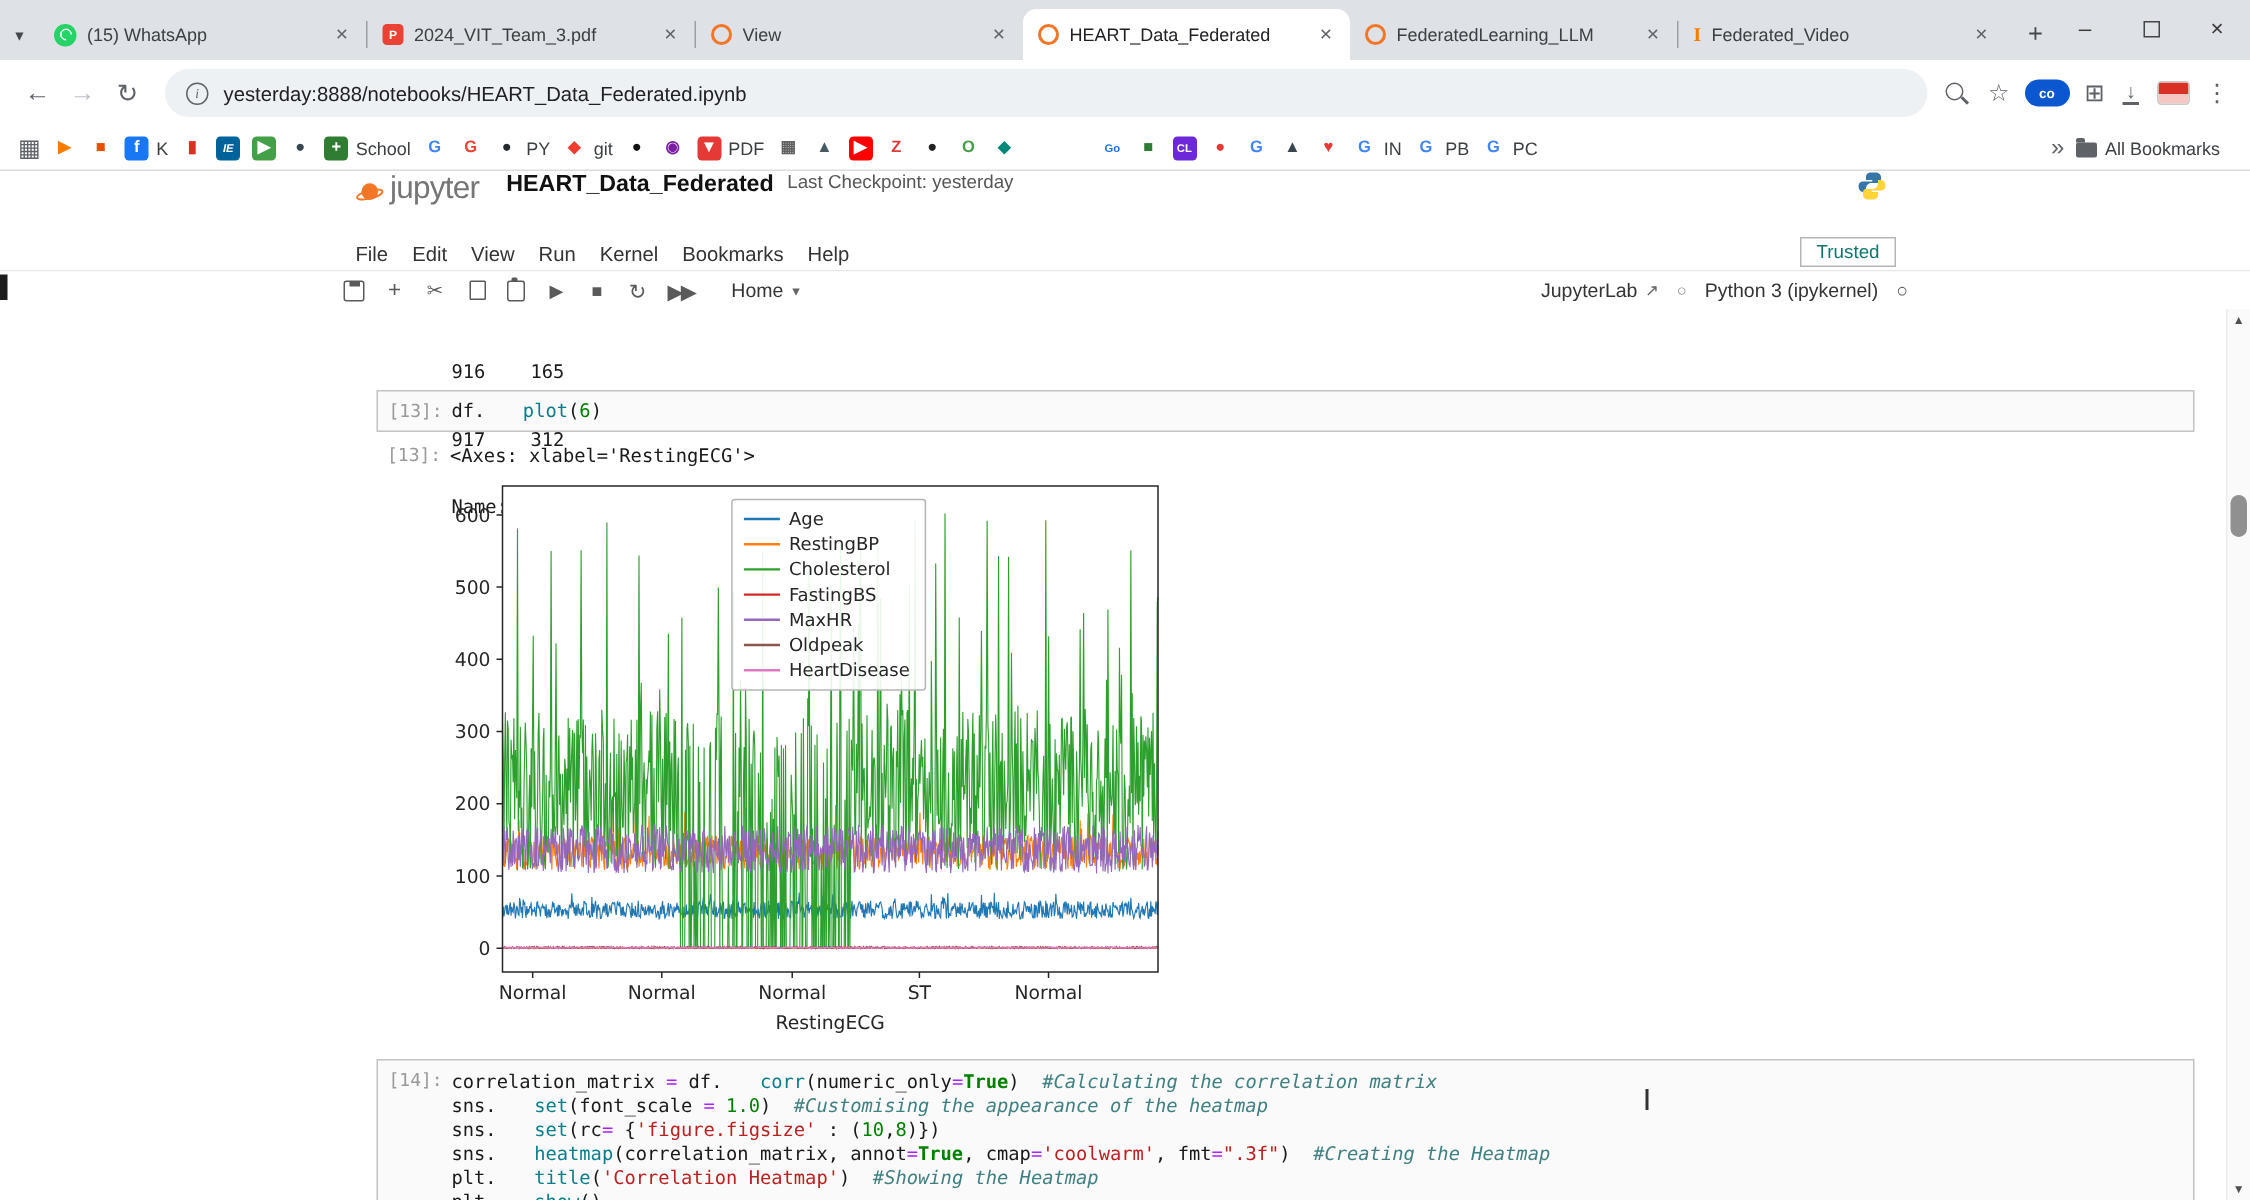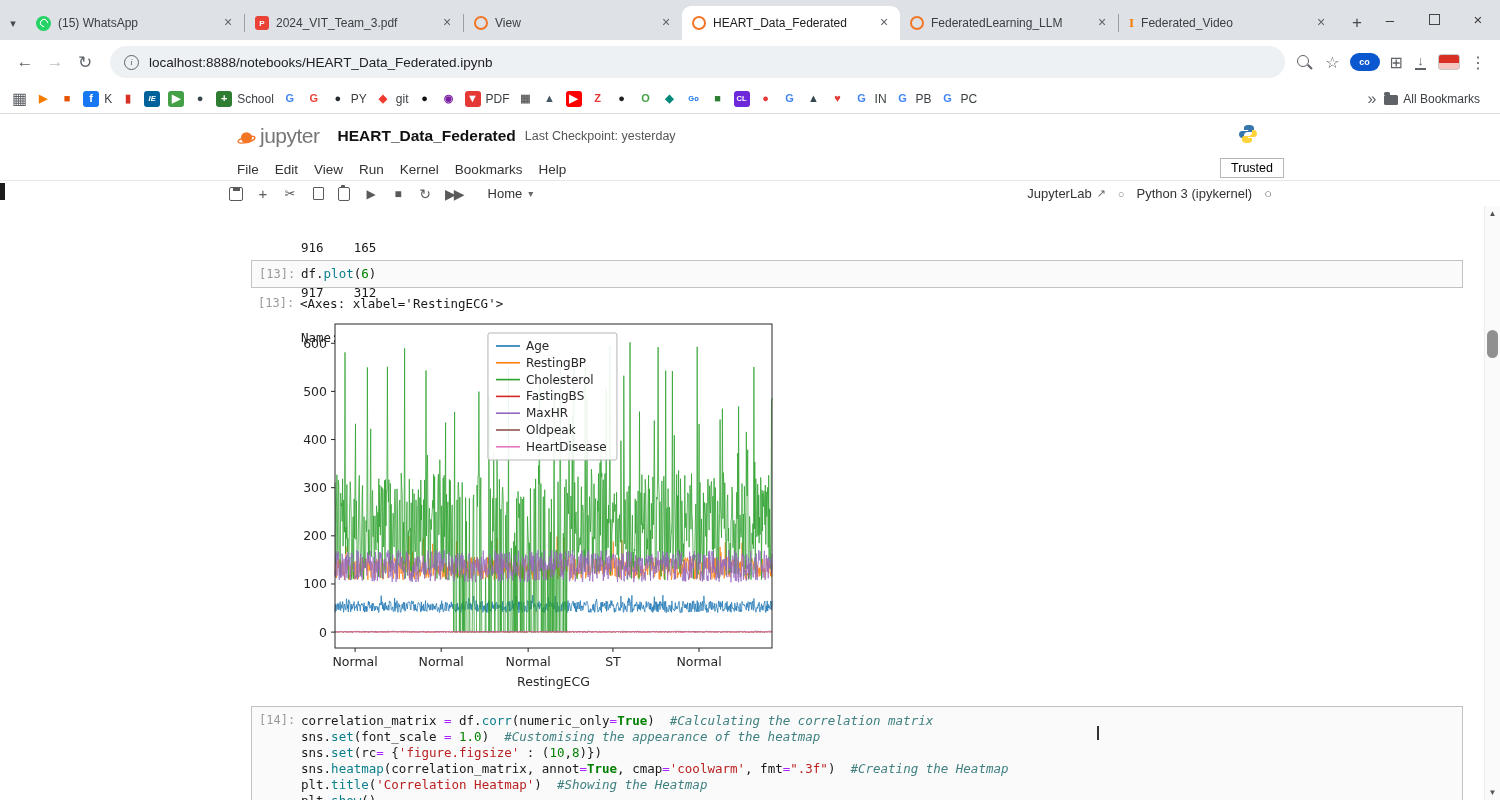--- a/index.html
+++ b/index.html
@@ -42,31 +42,31 @@
   
   .bookmarks{position:absolute;top:84px;left:0;right:0;height:29px;background:#fff;border-bottom:1px solid #dadce0;display:flex;align-items:center;gap:8px;padding:0 12px;}
   .bm{display:flex;align-items:center;gap:5px;flex:none;}
   .bm-ic{width:16px;height:16px;border-radius:3px;display:flex;align-items:center;justify-content:center;font-weight:700;line-height:1;flex:none;}
   .bm-label{font-size:12px;color:#3c4043;white-space:nowrap;}
   .bm-spacer{flex:1;}
   .icon-folder{width:14px;height:10px;background:#5f6368;border-radius:1.5px;position:relative;margin-top:3px;}
   .icon-folder:before{content:"";position:absolute;top:-3px;left:0;width:6px;height:3px;background:#5f6368;border-radius:1.5px 1.5px 0 0;}
 
   
-  .jheader{position:absolute;top:114px;left:0;right:0;height:44px;background:#fff;display:flex;align-items:center;padding-left:237px;}
+  .jheader{position:absolute;top:114px;left:0;right:0;height:44px;background:#fff;display:flex;align-items:flex-start;padding-left:237px;}
   .jlogo{display:flex;align-items:flex-end;gap:4px;}
   .jlogo-word{font-size:21px;color:#767677;letter-spacing:-0.5px;}
   .jtitle{margin-left:18px;font-size:15.5px;font-weight:700;color:#111;}
   .jcheckpoint{margin-left:9px;font-size:12.5px;color:#565656;}
   .pylogo{margin-left:auto;margin-right:242px;}
 
   
   .jmenu{position:absolute;top:158px;left:0;right:0;height:22px;display:flex;align-items:center;gap:16px;padding-left:237px;border-bottom:1px solid #e7e7e7;background:#fff;}
   .menu-item{font-size:13.5px;color:#333;}
-  .trusted{position:absolute;right:216px;top:0;border:1px solid #b5b5b5;color:#000000;font-size:12.5px;padding:2px 10px;background:#fff;}
+  .trusted{position:absolute;right:236px;top:0;border:1px solid #b5b5b5;color:#0f766e;font-size:12.5px;padding:2px 10px;background:#fff;}
 
   
   .jtoolbar{position:absolute;top:181px;left:0;right:0;height:25px;display:flex;align-items:center;gap:13px;padding-left:229px;border-bottom:1px solid #e0e0e0;background:#fff;color:#5a5a5a;}
   .tbtn{display:flex;align-items:center;justify-content:center;font-size:12px;color:#5a5a5a;min-width:14px;}
   .icon-floppy{width:12px;height:12px;border:1.5px solid #5a5a5a;border-radius:2px;position:relative;}
   .icon-floppy:before{content:"";position:absolute;top:0;left:2.5px;right:2.5px;height:3.5px;background:#5a5a5a;}
   .icon-copy{width:9px;height:11px;border:1.4px solid #5a5a5a;border-radius:1px;position:relative;background:#fff;margin-left:3px;}
   .icon-copy:before{content:"";position:absolute;left:2px;top:-4px;width:8px;height:11px;border:1.4px solid #5a5a5a;border-radius:1px;z-index:-1;}
   .icon-paste{width:10px;height:12px;border:1.4px solid #5a5a5a;border-radius:2px;position:relative;}
   .icon-paste:before{content:"";position:absolute;top:-2.5px;left:2px;width:4px;height:2.5px;background:#5a5a5a;border-radius:1px;}
@@ -90,21 +90,21 @@
   .chart-wrap{position:absolute;left:295px;top:104px;}
   .cell14{top:500px;height:160px;display:flex;align-items:flex-start;padding-top:6px;background:#fafafa;}
   .code-area{flex:1;white-space:pre;line-height:15.9px;color:#1a1a1a;}
   .code-line{white-space:pre;}
   .tk-p{color:#1a1a1a;}
   .tk-o{color:#AA22FF;}
   .tk-k{color:#008000;font-weight:700;}
   .tk-n{color:#008000;}
   .tk-s{color:#BA2121;}
   .tk-c{color:#408080;font-style:italic;}
-  .tk-m{color:#0a7e8c;}
+  .tk-m{color:#0a7e8c;margin-left:25px;}
   .mouse-cursor{position:absolute;left:1097px;top:520px;width:1.5px;height:14px;background:#333;}
 
   
   .scrollbar{position:absolute;top:206px;right:0;bottom:0;width:15px;background:#fafafa;border-left:1px solid #ececec;}
   .sb-arrow{position:absolute;left:0;right:0;text-align:center;color:#505050;font-size:8px;}
   .sb-up{top:3px;} .sb-down{bottom:3px;}
   .sb-thumb{position:absolute;left:2px;right:2px;top:124px;height:28px;background:#909090;border-radius:6px;}
 </style>
 </head>
 <body>
@@ -155,21 +155,21 @@
       <div class="winbtn">×</div>
     </div>
   </div>
 
   <div class="navbar">
     <div class="navbtn">←</div>
     <div class="navbtn disabled">→</div>
     <div class="navbtn">↻</div>
     <div class="urlpill">
       <span class="icon-info">i</span>
-      <span class="url-text">localhost:8888/notebooks/HEART_Data_Federated.ipynb</span>
+      <span class="url-text">yesterday:8888/notebooks/HEART_Data_Federated.ipynb</span>
     </div>
     <div class="nav-right">
       <span class="icon-mag"></span>
       <span class="nav-ic">☆</span>
       <span class="ext-badge">co</span>
       <span class="nav-ic">⊞</span>
       <span class="icon-dl">↓</span>
       <span class="avatar"></span>
       <span class="nav-ic">⋮</span>
     </div>
@@ -243,21 +243,21 @@
         <span class="bm">
           <span class="bm-ic" style="color: rgb(33, 33, 33); font-size: 11px;">●</span>
         </span>
         <span class="bm">
           <span class="bm-ic" style="color: rgb(67, 160, 71); font-size: 11px;">O</span>
         </span>
         <span class="bm">
           <span class="bm-ic" style="color: rgb(0, 137, 123); font-size: 11px;">◆</span>
         </span>
         <span class="bm">
-          <span class="bm-ic" style="color: rgb(26, 115, 232); font-size: 7.5px;">Go</span>
+          <span class="bm-ic" style="color: rgb(26, 115, 232); font-size: 7.5px; margin-left: 48px;">Go</span>
         </span>
         <span class="bm">
           <span class="bm-ic" style="color: rgb(46, 125, 50); font-size: 11px;">■</span>
         </span>
         <span class="bm">
           <span class="bm-ic" style="color: rgb(255, 255, 255); font-size: 7.5px; background: #6d28d9;">CL</span>
         </span>
         <span class="bm">
           <span class="bm-ic" style="color: rgb(229, 57, 53); font-size: 11px;">●</span>
         </span>

